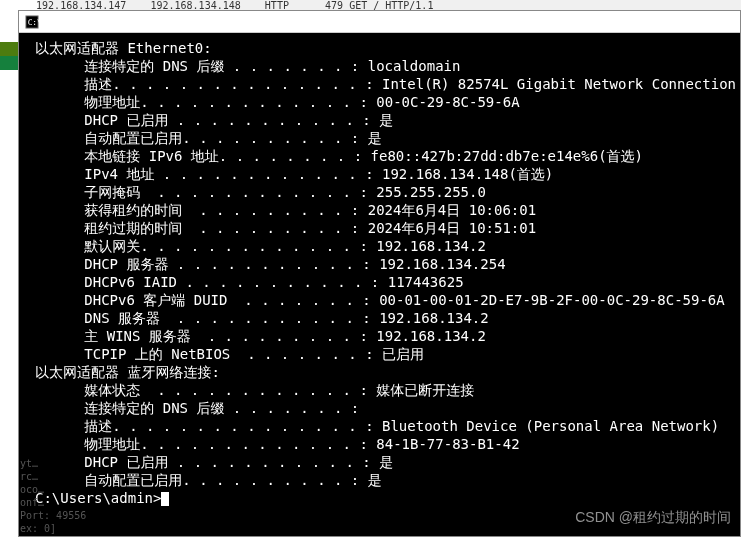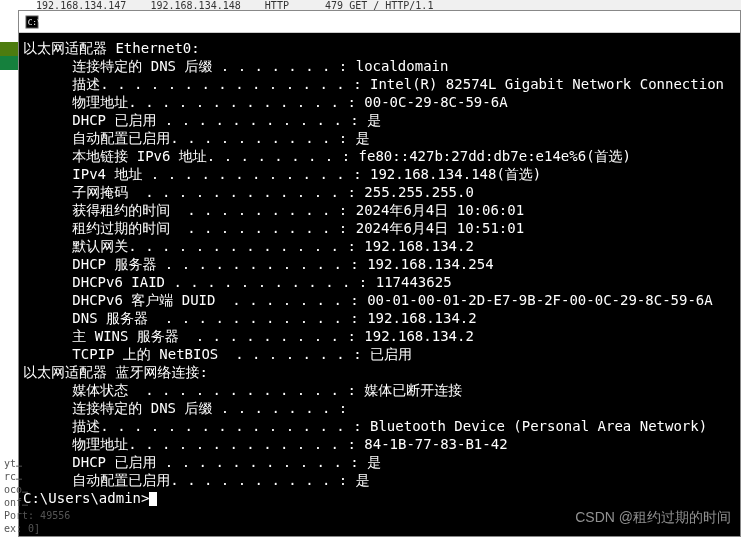--- a/index.html
+++ b/index.html
@@ -23,21 +23,21 @@
   }
   .bg-left div { height: 14px; line-height: 14px; text-align: right; padding-right: 2px; }
   .bg-left .hl-red { background: #4d7c0f; color: #fff; }
   .bg-left .hl-dark { background: #15803d; color: #fff; }
   .bg-bottom {
     position: absolute;
     left: 0; bottom: 0;
     width: 100%;
     font-size: 10px;
     color: #555;
-    padding: 2px 4px;
+    padding: 2px 20px;
     line-height: 13px;
   }
   .cmd-window {
     position: absolute;
     left: 18px;
     top: 10px;
     width: 723px;
     height: 527px;
     background: #fff;
     border: 1px solid #888;
@@ -60,21 +60,21 @@
     flex: 1;
     background: #000;
     color: #fff;
     font-family: "NSimSun", "SimSun", "Consolas", monospace;
     font-size: 14px;
     line-height: 18px;
     padding: 6px 4px;
     white-space: pre;
     overflow: hidden;
   }
-  .terminal .line { white-space: pre; }
+  .terminal .line { white-space: pre; margin-left: 12px; }
   .terminal .indent1 { padding-left: 0; }
   .terminal .indent2 { padding-left: 24px; }
   .prompt-cursor {
     display: inline-block;
     width: 8px;
     height: 14px;
     background: #fff;
     vertical-align: text-bottom;
   }
   .watermark {

